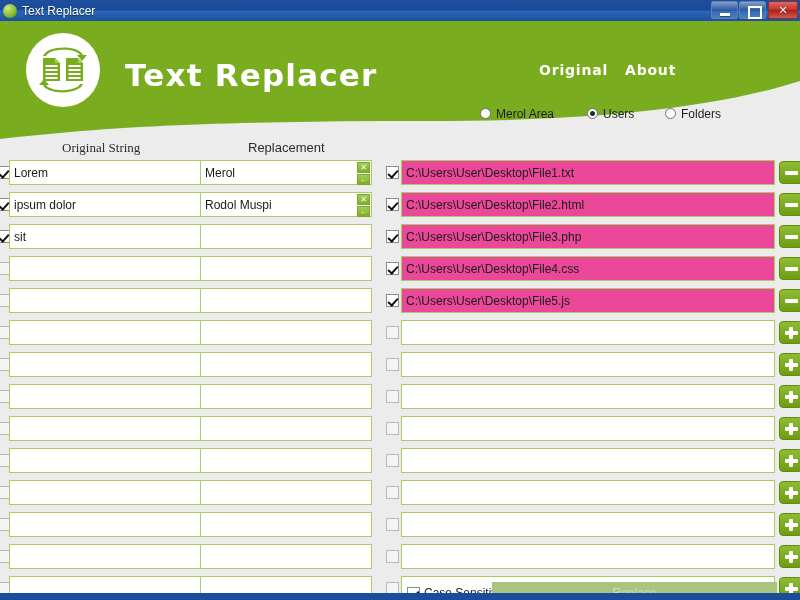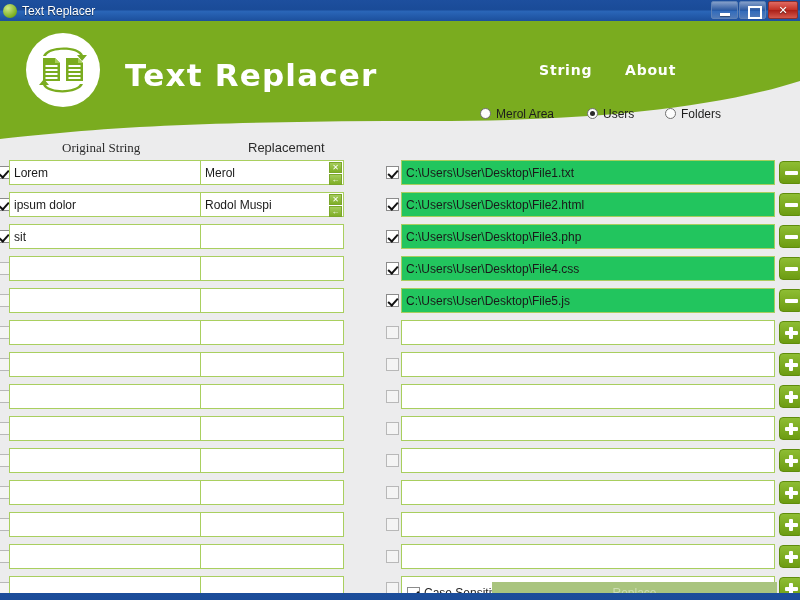--- a/index.html
+++ b/index.html
@@ -141,21 +141,21 @@
   .chk.flat { border-color: #b8b8b8; background: #f4f4f4; }
 
   .row .chk-left { left: -3px; top: 6px; }
 
   .fld {
     position: absolute; top: 0; height: 25px;
     border: 1px solid #a9cf5f;
     background: #ffffff;
   }
   .fld-orig { left: 9px; width: 222px; }
-  .fld-repl { left: 200px; width: 144px; }
+  .fld-repl { left: 200px; width: 172px; }
   .fld input {
     position: absolute; left: 4px; top: 0;
     width: 152px; height: 23px;
     border: 0; outline: 0; background: transparent;
     font-family: "Liberation Sans", sans-serif;
     font-size: 12px; color: #1a1a1a;
   }
   .fld-repl input { width: 146px; }
 
   .minibtns {
@@ -174,21 +174,21 @@
   .minibtn.bot { top: 12px; }
 
   
   .chk-file { position: absolute; left: 386px; top: 6px; }
   .filefld {
     position: absolute; left: 401px; top: 0;
     width: 374px; height: 25px;
     border: 1px solid #a8ce5e;
     background: #ffffff;
   }
-  .filefld.active { background: #22c55e; }
+  .filefld.active { background: #ec4899; }
   .filefld input {
     position: absolute; left: 4px; top: 0;
     width: 364px; height: 23px;
     border: 0; outline: 0; background: transparent;
     font-family: "Liberation Sans", sans-serif;
     font-size: 12px; color: #1a1a1a;
   }
   .pmbtn {
     position: absolute; left: 779px; top: 1px;
     width: 24px; height: 23px;
@@ -264,21 +264,21 @@
             <rect x="31.5" y="25" width="12" height="2" fill="#ffffff"></rect>
             <rect x="31.5" y="29" width="12" height="2" fill="#ffffff"></rect>
             <rect x="31.5" y="33" width="12" height="2" fill="#ffffff"></rect>
             <path d="M9,12 C13,4 39,4 43,11 L40,11 L45,17 L50,11 L46,11 C42,1 10,1 6,12 Z"></path>
             <path d="M43,40 C39,48 13,48 9,41 L12,41 L7,35 L2,41 L6,41 C10,51 42,51 46,40 Z"></path>
           </g>
         </svg>
       </div>
 
       <div id="apptitle">Text Replacer</div>
-      <div class="navlink" id="nav-presets">String</div>
+      <div class="navlink" id="nav-presets">Original</div>
       <div class="navlink" id="nav-about">About</div>
     </div>
 
     <div id="modes">
       <label class="mode" id="mode-0">
         <span class="radio"></span><span>Merol Area</span>
       </label>
       <label class="mode" id="mode-1">
         <span class="radio on"></span><span>Users</span>
       </label>

